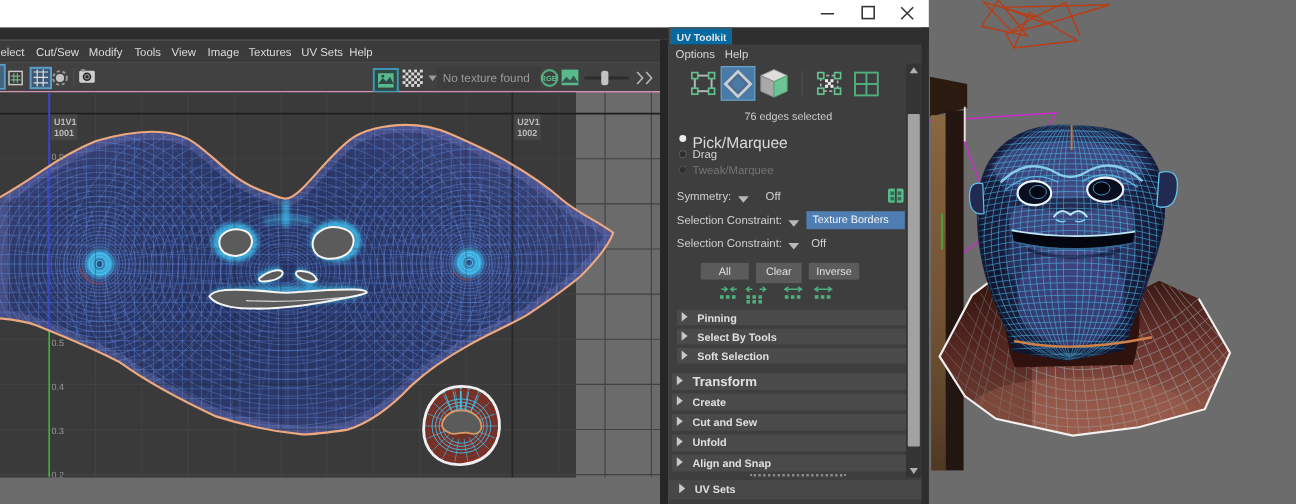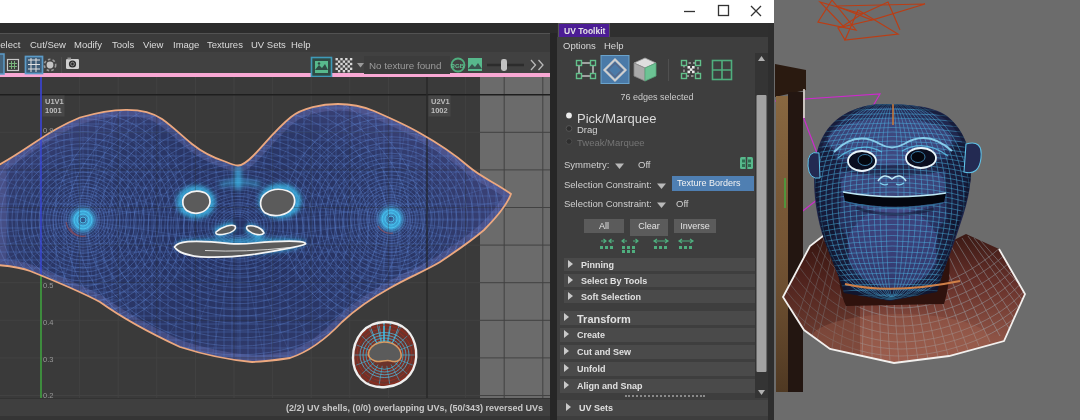--- a/index.html
+++ b/index.html
@@ -233,21 +233,21 @@
     <span class="abs" style="left:74px;top:5px;">Modify</span>
     <span class="abs" style="left:112px;top:5px;">Tools</span>
     <span class="abs" style="left:143px;top:5px;">View</span>
     <span class="abs" style="left:173px;top:5px;">Image</span>
     <span class="abs" style="left:207px;top:5px;">Textures</span>
     <span class="abs" style="left:251px;top:5px;">UV Sets</span>
     <span class="abs" style="left:291px;top:5px;">Help</span>
   </div>
   <div class="abs" style="left:550px;top:33px;width:7px;height:387px;background:#262626;"></div>
 
-  <div class="abs" style="left:0;top:52px;width:550px;height:25px;background:#414141;border-bottom:4px solid #f9a8d4;">
+  <div class="abs" style="left:0;top:52px;width:550px;height:25px;background:#414141;border-bottom:1px solid #f9a8d4;">
     <svg width="550" height="25" xmlns="http://www.w3.org/2000/svg">
       <rect x="-10" y="2" width="14" height="20" fill="#44637c" stroke="#5b9bc8" stroke-width="1.5"></rect>
       <rect x="7.5" y="7.5" width="11" height="11" fill="#3a3a3a" stroke="#c9c9c9" stroke-width="1.2"></rect>
       <path d="M9,11.5 h8 M9,14.5 h8 M11.5,9 v8 M14.5,9 v8" stroke="#79b37c" stroke-width="1"></path>
       <rect x="25.5" y="4.5" width="17" height="17" fill="#3c5a74" stroke="#5b9bc8" stroke-width="1.7"></rect>
       <g stroke="#e0e0e0" stroke-width="1">
           <path d="M28,8 h12 M28,12.5 h12 M28,17 h12 M31,6 v14 M36,6 v14"></path>
         </g>
       <circle cx="50" cy="13" r="5.7" fill="none" stroke="#9a9a9a" stroke-width="1.6" stroke-dasharray="2.6 2.2"></circle>
       <circle cx="50" cy="13" r="3.4" fill="#c4c4c4"></circle>
@@ -649,28 +649,25 @@
       <g font-size="7.5" fill="#989898">
         <text x="43" y="288">0.5</text>
         <text x="43" y="325">0.4</text>
         <text x="43" y="362">0.3</text>
         <text x="43" y="398">0.2</text>
         <text x="43" y="133">0.9</text>
       </g>
     </svg>
   </div>
 
-  <div class="abs" style="left:0;top:398px;width:550px;height:22px;background:#3f3f3f;border-top:1px solid #333;border-bottom:4px solid #353535;">
-    <div class="abs" style="right:7px;top:4px;font-size:9px;font-weight:bold;color:#c9c9c9;">(2/2) UV shells, (0/0) overlapping UVs, (50/343) reversed UVs</div>
-  </div>
 
   <div class="abs" style="left:557px;top:23px;width:217px;height:397px;background:#3e3e3e;" id="panel">
 
     <div class="abs" style="left:0;top:0;width:217px;height:14px;background:#2f2f2f;"></div>
-    <div class="abs" style="left:1px;top:0;width:52px;height:14px;background:#4c1d95;border:1px solid #555;border-bottom:none;color:#e4e4e4;font-size:8.5px;font-weight:bold;padding:2px 0 0 5px;">UV Toolkit</div>
+    <div class="abs" style="left:1px;top:0;width:52px;height:14px;background:#0369a1;border:1px solid #555;border-bottom:none;color:#e4e4e4;font-size:8.5px;font-weight:bold;padding:2px 0 0 5px;">UV Toolkit</div>
 
     <div class="abs" style="left:6px;top:17px;font-size:9.5px;color:#d8d8d8;">Options</div>
     <div class="abs" style="left:47px;top:17px;font-size:9.5px;color:#d8d8d8;">Help</div>
 
     <svg class="abs" style="left:0;top:32px;" width="200" height="32" xmlns="http://www.w3.org/2000/svg">
 
       <g>
         <rect x="22" y="8" width="14" height="13" fill="none" stroke="#b9b9b9" stroke-width="1.6"></rect>
         <g fill="#3e3e3e" stroke="#62c08a" stroke-width="1.4">
           <rect x="19.5" y="5.5" width="5" height="5"></rect>

